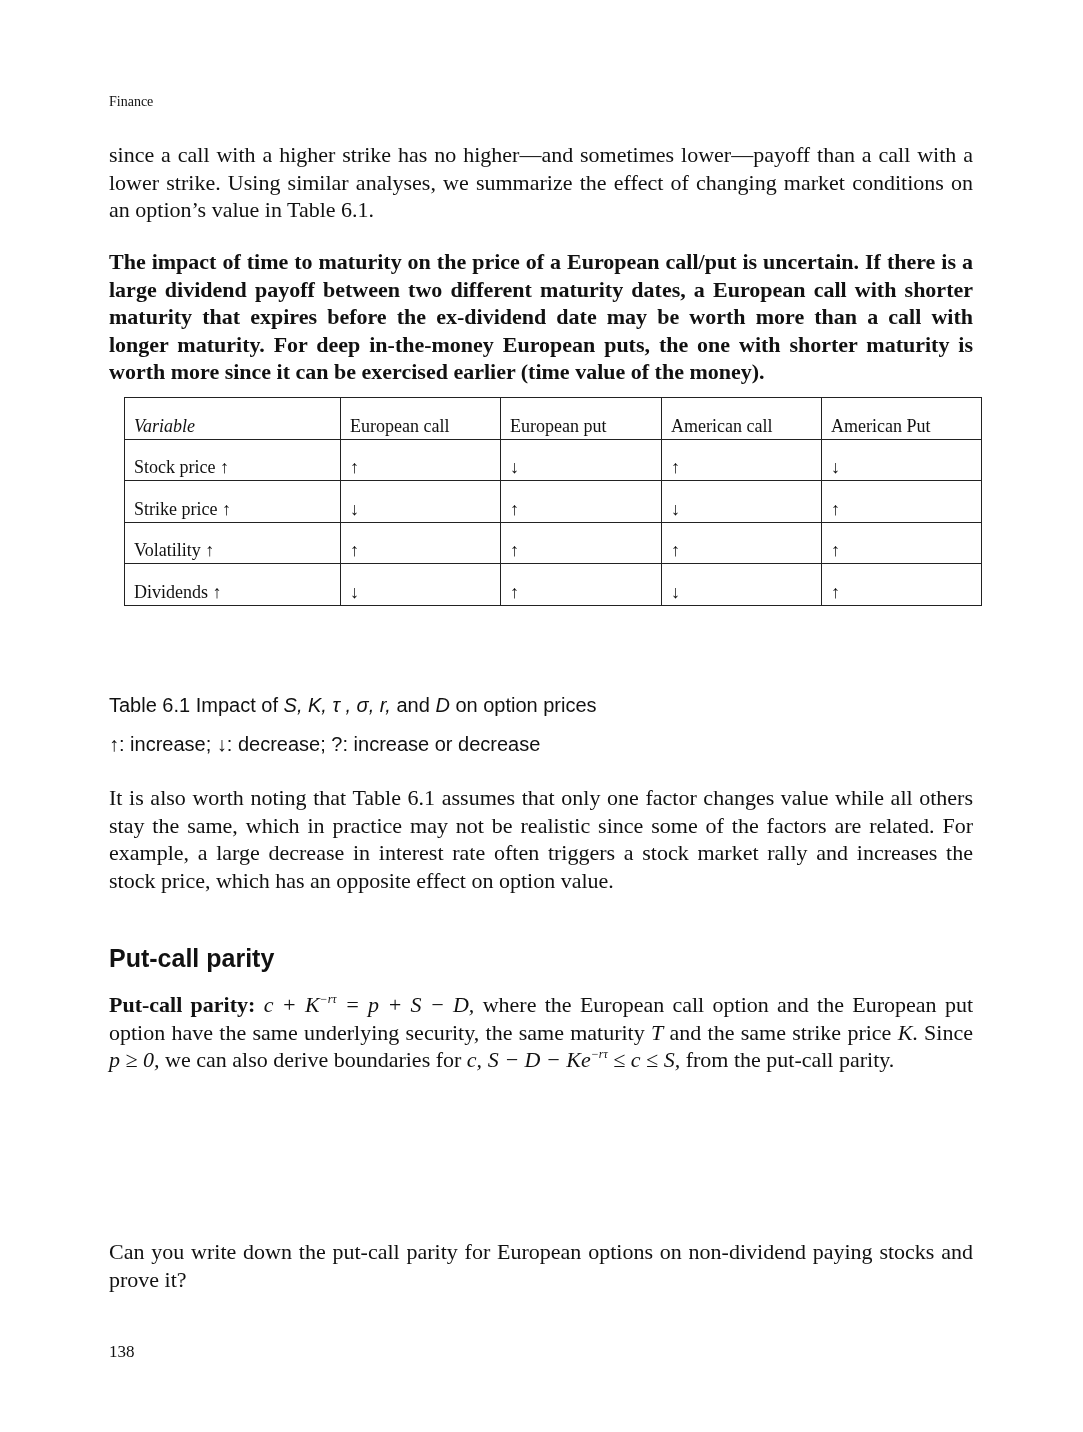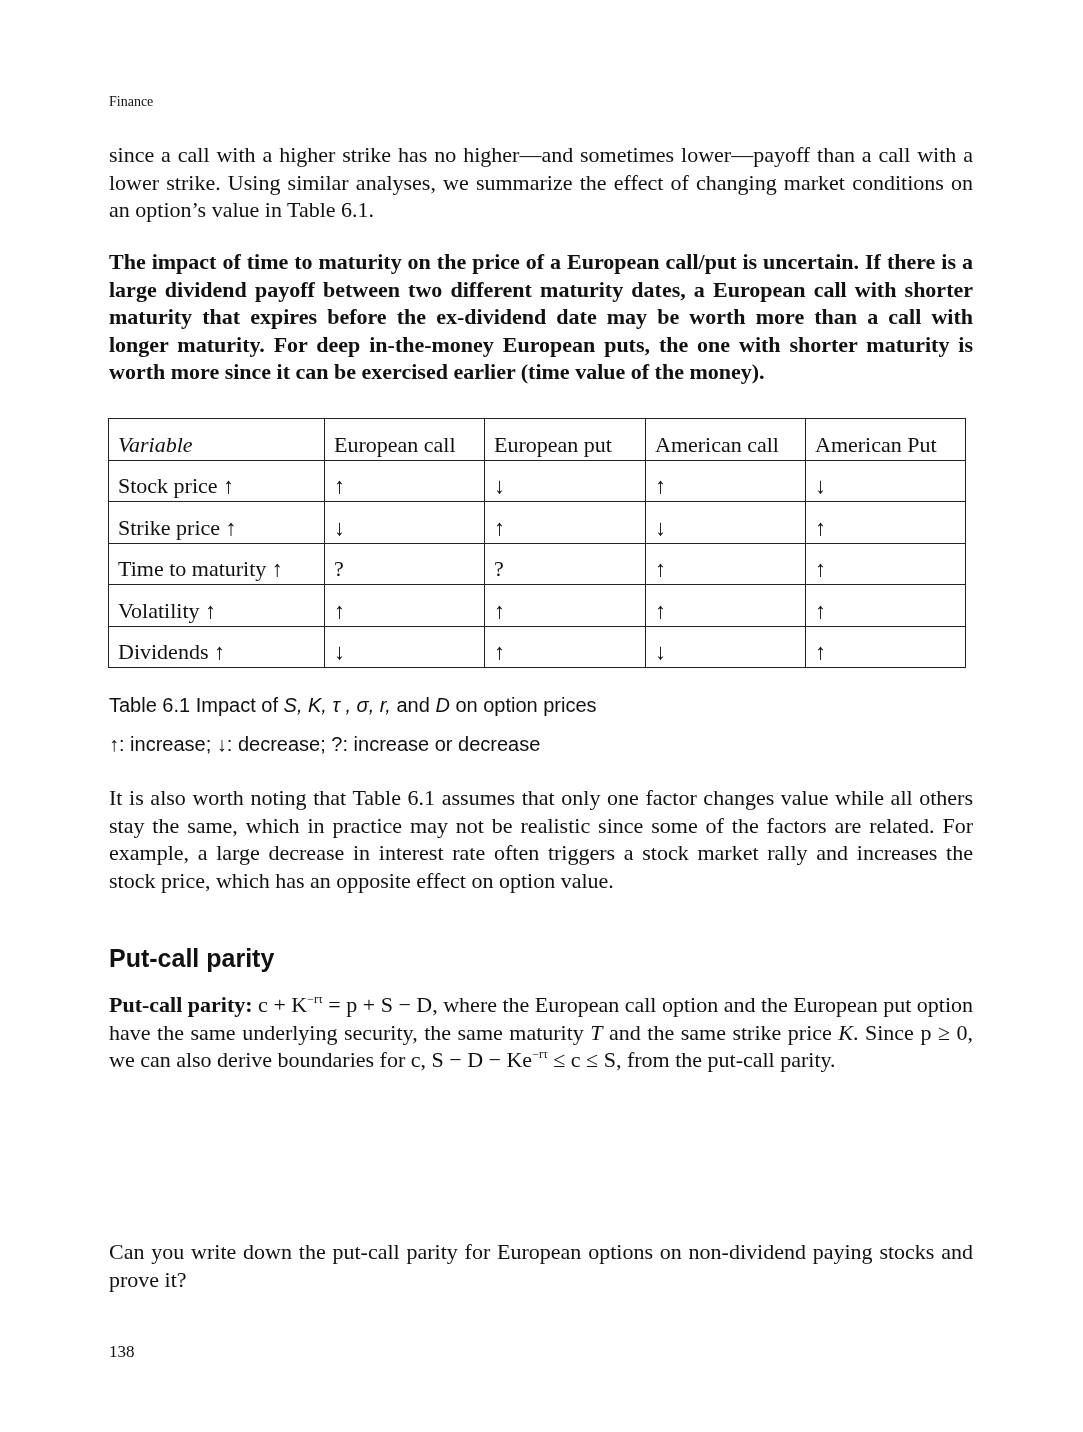--- a/index.html
+++ b/index.html
@@ -8,23 +8,23 @@
   .serif { font-family: "Liberation Serif", "DejaVu Serif", serif; }
   .sans { font-family: "Liberation Sans", "DejaVu Sans", sans-serif; }
   .header { position: absolute; left: 109px; top: 94px; font-size: 14px; }
   .para { position: absolute; left: 109px; width: 864px; font-size: 22px; line-height: 27.5px; text-align: justify; }
   .p1 { top: 141px; }
   .p2 { top: 248px; font-weight: bold; }
   .p3 { top: 784px; }
   .p4 { top: 991px; }
   .p5 { top: 1127px; }
   .p6 { top: 1238px; }
-  .eq { }
+  .eq { font-style: italic; }
   sup { font-size: 12px; vertical-align: 9px; line-height: 0; }
-  table.opt { position: absolute; left: 108px; top: 397px; border-collapse: collapse; font-size: 22px; margin-top: 21px; }
+  table.opt { position: absolute; left: 124px; top: 397px; border-collapse: collapse; font-size: 18px; }
   table.opt td, table.opt th { border: 1.5px solid #222; height: 38.5px; padding: 0 0 0 9px; text-align: left; font-weight: normal; vertical-align: bottom; padding-bottom: 2px; }
   .c0 { width: 206px; }
   .c1 { width: 150px; }
   .c2 { width: 151px; }
   .c3 { width: 150px; }
   .c4 { width: 150px; }
   .italic { font-style: italic; }
   .caption { position: absolute; left: 109px; top: 694px; font-size: 20px; }
   .legend { position: absolute; left: 109px; top: 733px; font-size: 20px; }
   .section-title { position: absolute; left: 109px; top: 944px; font-size: 25px; font-weight: bold; }
@@ -59,27 +59,20 @@
       <td>↓</td>
     </tr>
     <tr>
       <td>Strike price ↑</td>
       <td>↓</td>
       <td>↑</td>
       <td>↓</td>
       <td>↑</td>
     </tr>
     <tr>
-      <td>Time to maturity ↑</td>
-      <td>?</td>
-      <td>?</td>
-      <td>↑</td>
-      <td>↑</td>
-    </tr>
-    <tr>
       <td>Volatility ↑</td>
       <td>↑</td>
       <td>↑</td>
       <td>↑</td>
       <td>↑</td>
     </tr>
     <tr>
       <td>Dividends ↑</td>
       <td>↓</td>
       <td>↑</td>

